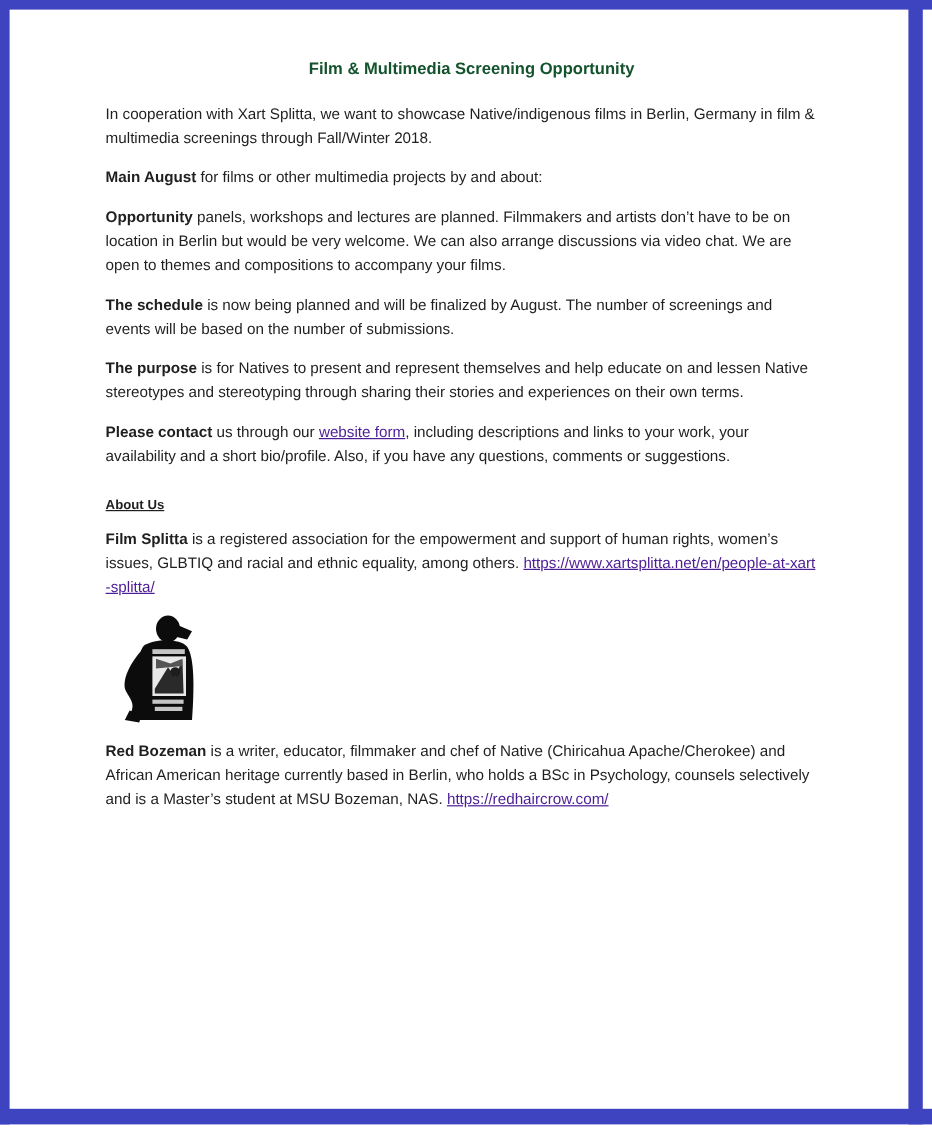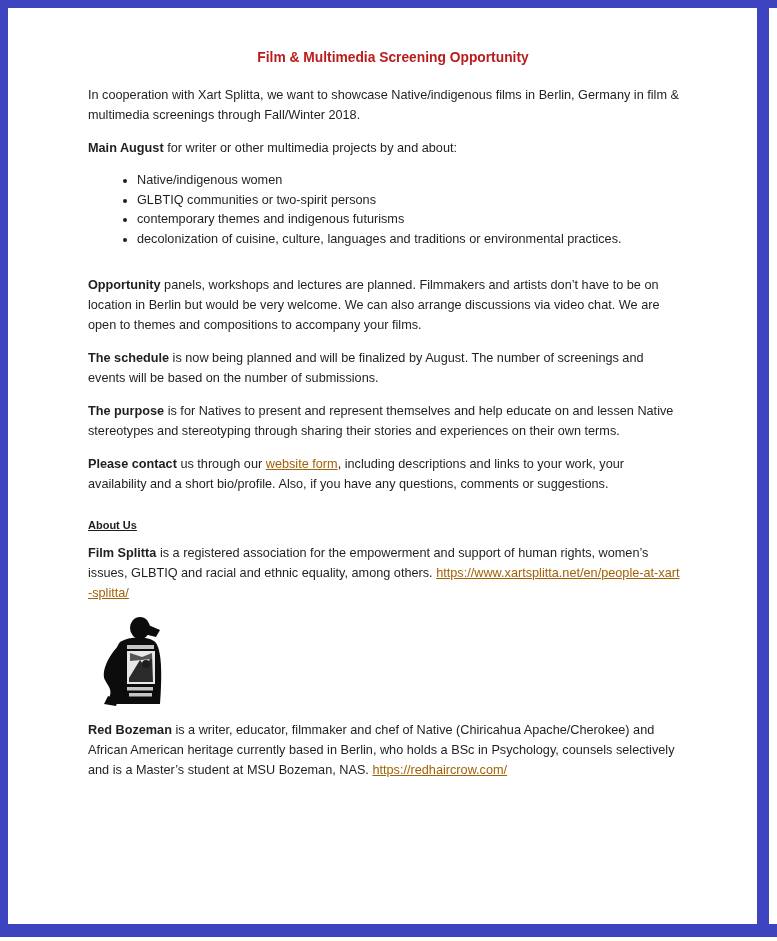--- a/index.html
+++ b/index.html
@@ -10,28 +10,28 @@
   .bar{position:absolute;background:#3e44c0;}
   #bar-top{left:0;top:0;width:777px;height:8px;}
   #bar-left{left:0;top:0;width:8px;height:937px;}
   #bar-right{left:757px;top:0;width:12px;height:937px;}
   #bar-bottom{left:0;top:924px;width:777px;height:13px;}
   .content{
     position:absolute;left:88px;top:48px;width:610px;
     font-size:12.7px;line-height:20px;
   }
   .doc-title{
-    font-size:13.8px;font-weight:bold;color:#b91c1c;
+    font-size:13.8px;font-weight:bold;color:#14532d;
     text-align:center;margin:0 0 17px 0;line-height:20px;
   }
   p{margin:0 16px 13px 0;}
   b{font-weight:bold;}
   ul{margin:7px 0 26px 0;padding:0 0 0 49px;list-style:disc;}
   li{line-height:19.6px;}
-  a{color:#a16207;text-decoration:underline;cursor:pointer;}
+  a{color:#4c1d95;text-decoration:underline;cursor:pointer;}
   a.breakable{word-break:break-all;}
   .about-heading{
     font-weight:bold;text-decoration:underline;font-size:11px;
     margin:22px 0 9px 0;line-height:18px;
   }
   .logo-wrap{margin:0 0 16px 0;line-height:0;}
   .photo-wrap{margin:0 0 12px 8px;line-height:0;}
 </style>
 </head>
 <body>
@@ -40,28 +40,22 @@
 <div class="bar" id="bar-left"></div>
 <div class="bar" id="bar-right"></div>
 <div class="bar" id="bar-bottom"></div>
 
 <div class="content">
 
   <div class="doc-title">Film &amp; Multimedia Screening Opportunity</div>
 
   <p><span>In cooperation with Xart Splitta, we want to showcase Native/indigenous films in Berlin, Germany in film &amp; multimedia screenings through Fall/Winter 2018.</span></p>
 
-  <p><b>Main August</b><span> for writer or other multimedia projects by and about:</span></p>
+  <p><b>Main August</b><span> for films or other multimedia projects by and about:</span></p>
 
-  <ul>
-    <li>Native/indigenous women</li>
-    <li>GLBTIQ communities or two-spirit persons</li>
-    <li>contemporary themes and indigenous futurisms</li>
-    <li>decolonization of cuisine, culture, languages and traditions or environmental practices.</li>
-  </ul>
 
   <p><b>Opportunity</b><span> panels, workshops and lectures are planned. Filmmakers and artists don’t have to be on location in Berlin but would be very welcome. We can also arrange discussions via video chat. We are open to themes and compositions to accompany your films.</span></p>
 
   <p><b>The schedule</b><span> is now being planned and will be finalized by August. The number of screenings and events will be based on the number of submissions.</span></p>
 
   <p><b>The purpose</b><span> is for Natives to present and represent themselves and help educate on and lessen Native stereotypes and stereotyping through sharing their stories and experiences on their own terms.</span></p>
 
   <p><b>Please contact</b><span> us through our </span><a href="#">website form</a><span>, including descriptions and links to your work, your availability and a short bio/profile. Also, if you have any questions, comments or suggestions.</span></p>
 
   <div class="about-heading">About Us</div>

